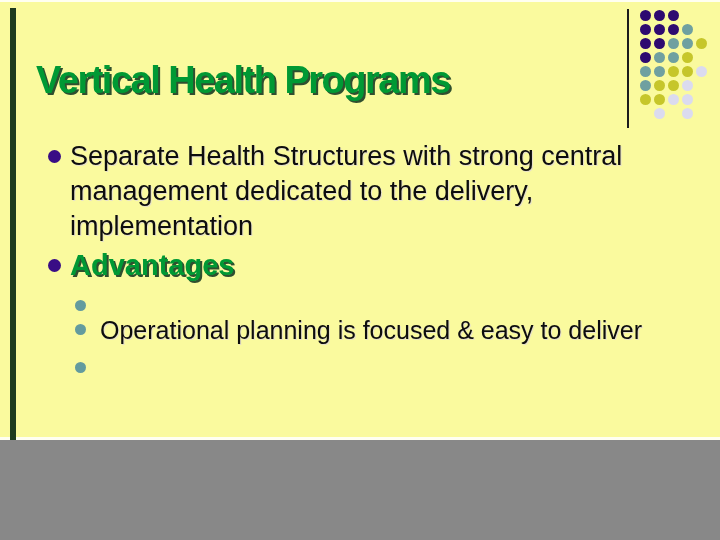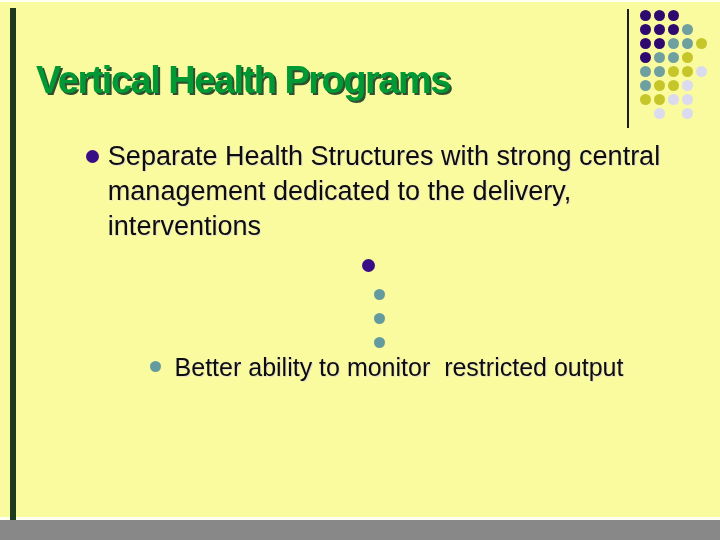--- a/index.html
+++ b/index.html
@@ -1,35 +1,35 @@
 <!DOCTYPE html>
 <html style="--bg: #FAFA9E; --title-green: #009934; --title-shadow: #2F4F2F; --text: #0D0D0D; --b1: #390D85; --b2: #639B9E; --left-bar: #1E3B1E; --dots-line: #1C1C1C;"><head>
 <meta charset="utf-8">
 <style>
   html,body { margin:0; padding:0; background:#888; }
   .slide {
-    position:relative; width:720px; height:520px; overflow:hidden;
+    position:relative; width:720px; height:440px; overflow:hidden;
     background: var(--bg, #FAFA9E);
     font-family:"Liberation Sans", sans-serif;
   }
   .edge-strip { position:absolute; left:0; width:720px; background:rgba(255,255,255,0.85); }
   .edge-top { top:0; height:2px; }
   .edge-bottom { bottom:0; height:3px; }
   .left-bar { position:absolute; left:10px; top:8px; width:6px; height:524px; background:var(--left-bar,#1E3B1E); }
   .dots-line { position:absolute; left:627px; top:9px; width:2px; height:119px; background:var(--dots-line,#1C1C1C); }
   .dot { position:absolute; width:11px; height:11px; border-radius:50%; }
   .title {
     position:absolute; left:36px; top:61px; margin:0;
     font-size:38px; font-weight:bold; letter-spacing:-1.5px; line-height:1;
     color:var(--title-green,#009934);
     text-shadow:2px 2px 0 var(--title-shadow,#2F4F2F);
     white-space:nowrap;
   }
   .content { position:absolute; left:48px; top:139px; width:650px; }
-  .bullet-row { display:flex; align-items:flex-start;justify-content:center; }
+  .bullet-row { display:flex; align-items:flex-start; }
   .bullet-row.level1 { margin-bottom:4px; }
   .bullet-row.level2 { margin-left:27px; margin-bottom:0; }
   .marker1 { flex:none; width:13px; height:13px; border-radius:50%; background:var(--b1,#390D85); margin-top:11px; margin-right:9px; }
   .marker2 { flex:none; width:11px; height:11px; border-radius:50%; background:var(--b2,#639B9E); margin-top:13px; margin-right:14px; }
   .btext { color:var(--text,#0D0D0D); }
   .btext .line { font-size:27px; line-height:35px; white-space:pre-wrap; text-shadow:1px 1px 0 rgba(213,203,238,0.55); }
   .level2 .btext .line { font-size:25px; line-height:38px; }
   .heading .btext .line {
     color:var(--title-green,#009934); font-weight:bold; font-size:29px; line-height:35px;
     text-shadow:2px 2px 0 var(--title-shadow,#2F4F2F);
@@ -80,35 +80,35 @@
     </div>
 
   <h1 class="title">Vertical Health Programs</h1>
 
   <div class="content" id="bullet-list">
       <div class="bullet-row level1">
         <span class="marker1"></span>
         <div class="btext">
           <div class="line">Separate Health Structures with strong central</div>
           <div class="line">management dedicated to the delivery,</div>
-          <div class="line">interventions</div>
+          <div class="line">implementation</div>
         </div>
       </div>
       <div class="bullet-row level1 heading">
         <span class="marker1"></span>
-      </div>
-      <div class="bullet-row level2">
-        <span class="marker2"></span>
-      </div>
-      <div class="bullet-row level2">
-        <span class="marker2"></span>
+        <div class="btext">
+          <div class="line">Advantages</div>
+        </div>
       </div>
       <div class="bullet-row level2">
         <span class="marker2"></span>
       </div>
       <div class="bullet-row level2">
         <span class="marker2"></span>
         <div class="btext">
-          <div class="line">Better ability to monitor  restricted output</div>
+          <div class="line">Operational planning is focused &amp; easy to deliver</div>
         </div>
+      </div>
+      <div class="bullet-row level2">
+        <span class="marker2"></span>
       </div>
     </div>
 </div>
 
 </body></html>

